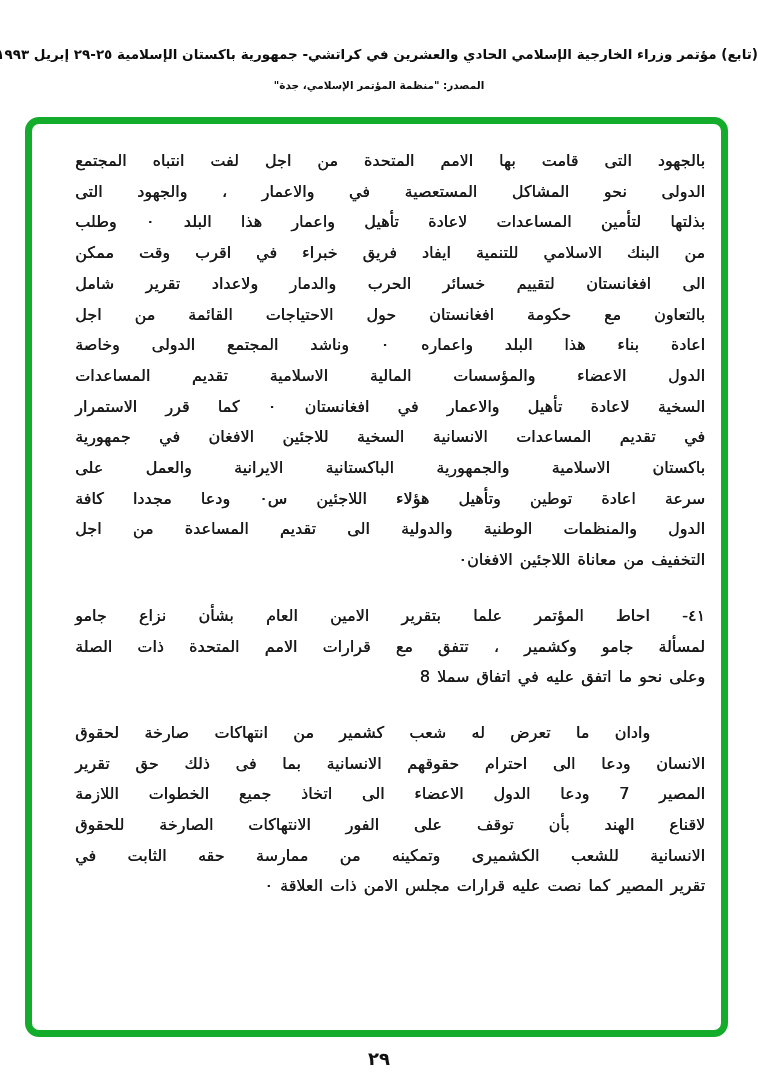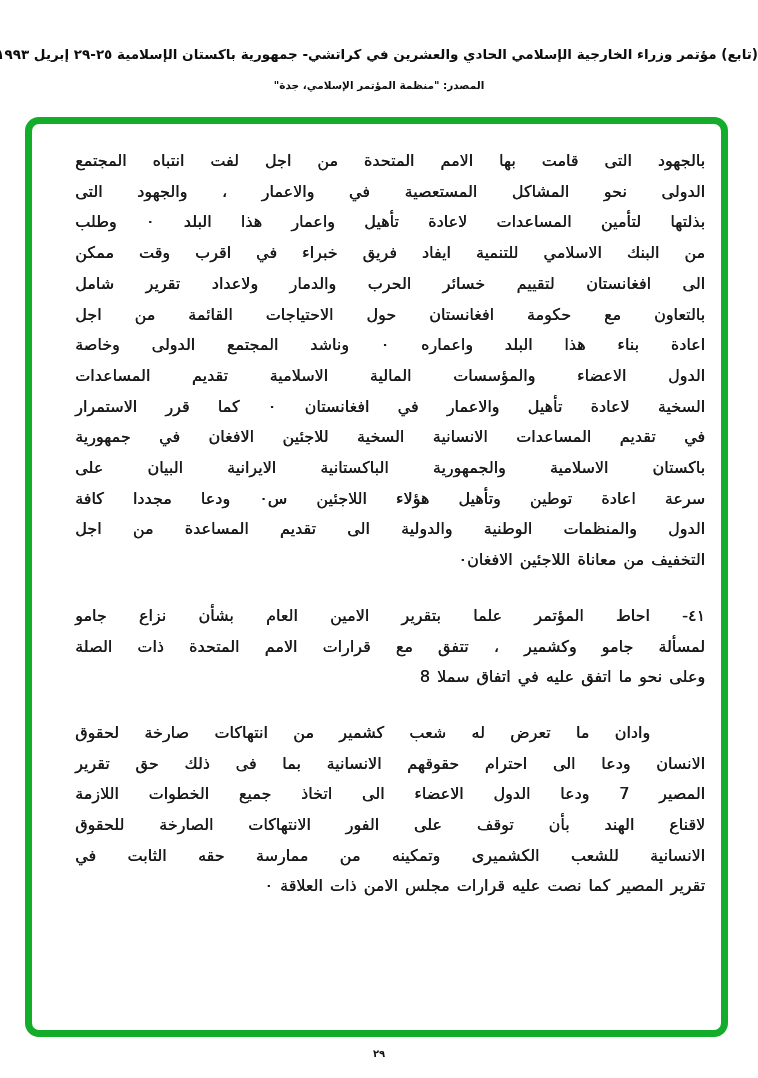--- a/index.html
+++ b/index.html
@@ -80,21 +80,21 @@
   }
   .para.indent .tline.first {
     padding-right: 55px;
   }
   .page-number {
     position: absolute;
     top: 1048px;
     left: 0;
     width: 758px;
     text-align: center;
-    font-size: 10px;
+    font-size: 18px;
     font-weight: bold;
     direction: rtl;
     color: #111111;
   }
 </style>
 </head>
 <body>
 
 <div class="page">
 
@@ -109,21 +109,21 @@
         <div class="tline first">بالجهود التى قامت بها الامم المتحدة من اجل لفت انتباه المجتمع</div>
         <div class="tline">الدولى نحو المشاكل المستعصية في والاعمار ، والجهود التى</div>
         <div class="tline">بذلتها لتأمين المساعدات لاعادة تأهيل واعمار هذا البلد ٠ وطلب</div>
         <div class="tline">من البنك الاسلامي للتنمية ايفاد فريق خبراء في اقرب وقت ممكن</div>
         <div class="tline">الى افغانستان لتقييم خسائر الحرب والدمار ولاعداد تقرير شامل</div>
         <div class="tline">بالتعاون مع حكومة افغانستان حول الاحتياجات القائمة من اجل</div>
         <div class="tline">اعادة بناء هذا البلد واعماره ٠ وناشد المجتمع الدولى وخاصة</div>
         <div class="tline">الدول الاعضاء والمؤسسات المالية الاسلامية تقديم المساعدات</div>
         <div class="tline">السخية لاعادة تأهيل والاعمار في افغانستان ٠ كما قرر الاستمرار</div>
         <div class="tline">في تقديم المساعدات الانسانية السخية للاجئين الافغان في جمهورية</div>
-        <div class="tline">باكستان الاسلامية والجمهورية الباكستانية الايرانية البيان على</div>
+        <div class="tline">باكستان الاسلامية والجمهورية الباكستانية الايرانية والعمل على</div>
         <div class="tline">سرعة اعادة توطين وتأهيل هؤلاء اللاجئين س٠ ودعا مجددا كافة</div>
         <div class="tline">الدول والمنظمات الوطنية والدولية الى تقديم المساعدة من اجل</div>
         <div class="tline last">التخفيف من معاناة اللاجئين الافغان٠</div>
       </div>
       <div class="para">
         <div class="tline first">٤١- احاط المؤتمر علما بتقرير الامين العام بشأن نزاع جامو</div>
         <div class="tline">لمسألة جامو وكشمير ، تتفق مع قرارات الامم المتحدة ذات الصلة</div>
         <div class="tline last">وعلى نحو ما اتفق عليه في اتفاق سملا 8</div>
       </div>
       <div class="para indent">

